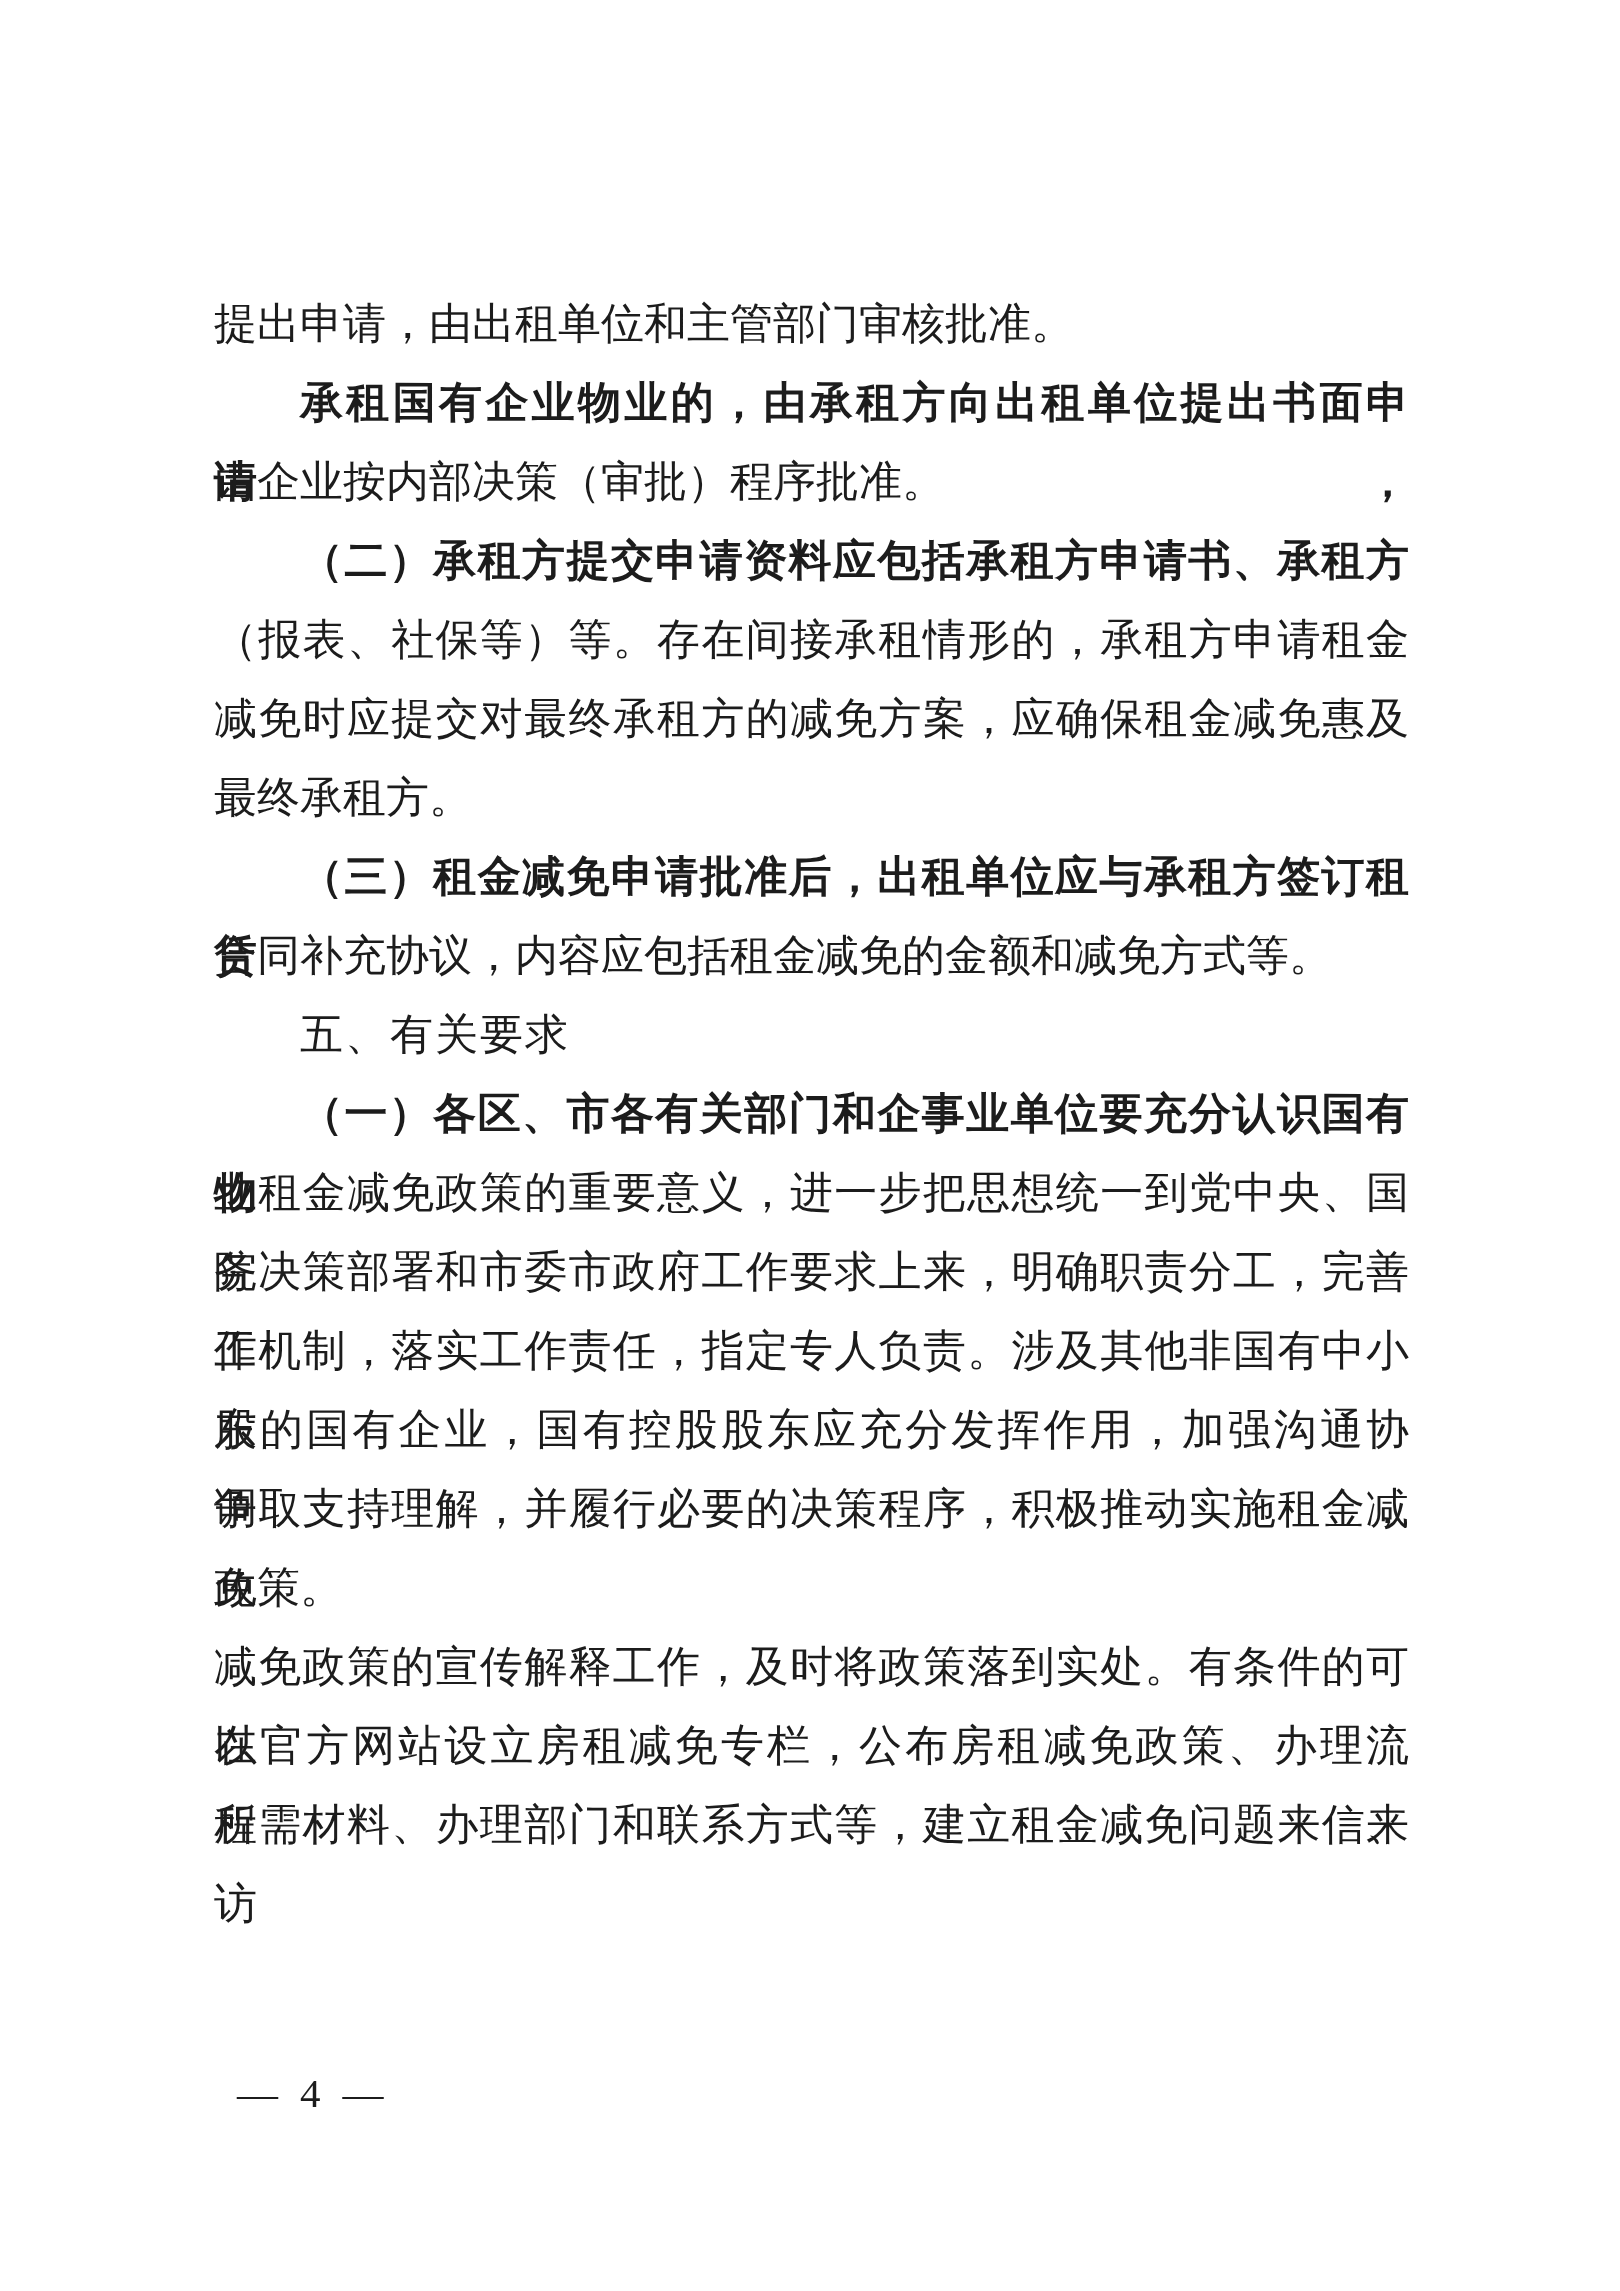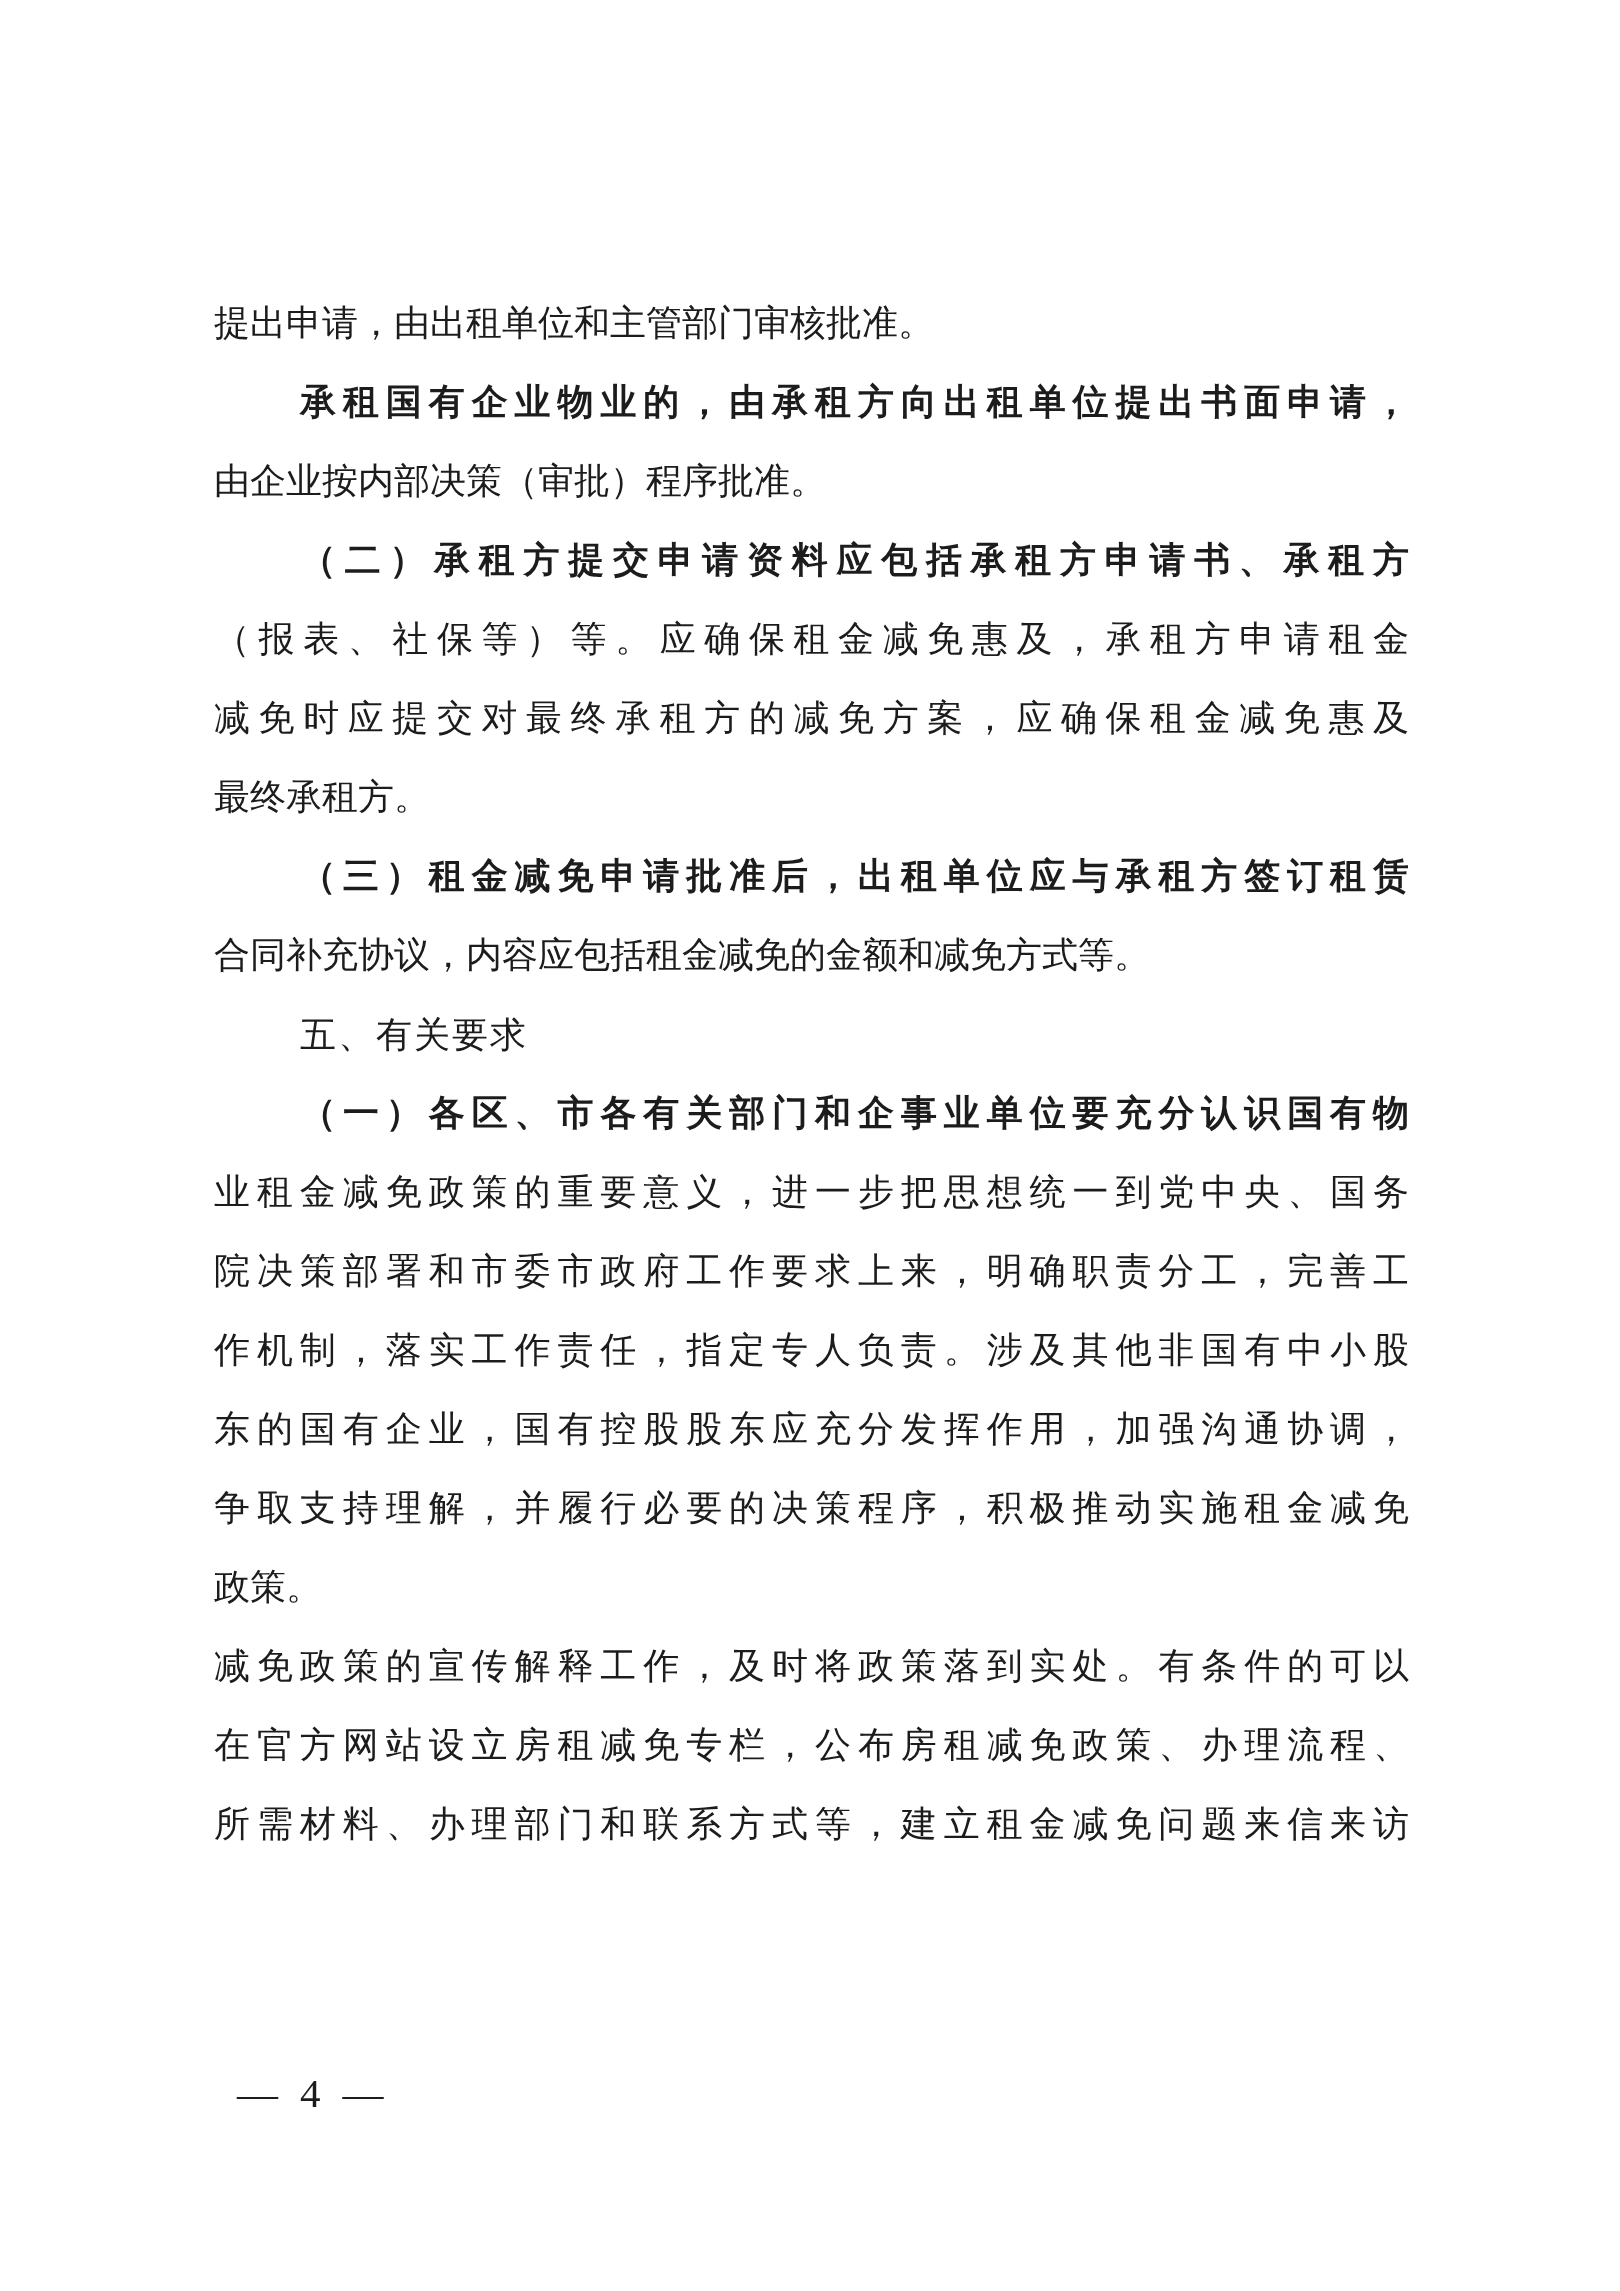--- a/index.html
+++ b/index.html
@@ -20,21 +20,21 @@
     inset: 0;
     background: #ffffff;
   }
   .doc-body {
     position: absolute;
     left: 214px;
     top: 284px;
     width: 1195px;
   }
   .line {
-    font-size: 36px;
+    font-size: 43px;
     line-height: 79px;
     height: 79px;
     white-space: normal;
     text-align: left;
   }
   .line.indent {
     text-indent: 86px;
     font-weight: bold;
   }
   .line.fill {
@@ -60,21 +60,21 @@
 </head>
 <body>
 
 <div class="page">
 
   <div class="doc-body">
     <div class="line">提出申请，由出租单位和主管部门审核批准。</div>
     <div class="line indent fill">承租国有企业物业的，由承租方向出租单位提出书面申请，</div>
     <div class="line">由企业按内部决策（审批）程序批准。</div>
     <div class="line indent fill">（二）承租方提交申请资料应包括承租方申请书、承租方</div>
-    <div class="line fill">（报表、社保等）等。应确保租金减免惠及，承租方申请租金</div>
+    <div class="line fill">（报表、社保等）等。存在间接承租情形的，承租方申请租金</div>
     <div class="line fill">减免时应提交对最终承租方的减免方案，应确保租金减免惠及</div>
     <div class="line">最终承租方。</div>
     <div class="line indent fill">（三）租金减免申请批准后，出租单位应与承租方签订租赁</div>
     <div class="line">合同补充协议，内容应包括租金减免的金额和减免方式等。</div>
     <div class="line indent heading">五、有关要求</div>
     <div class="line indent fill">（一）各区、市各有关部门和企事业单位要充分认识国有物</div>
     <div class="line fill">业租金减免政策的重要意义，进一步把思想统一到党中央、国务</div>
     <div class="line fill">院决策部署和市委市政府工作要求上来，明确职责分工，完善工</div>
     <div class="line fill">作机制，落实工作责任，指定专人负责。涉及其他非国有中小股</div>
     <div class="line fill">东的国有企业，国有控股股东应充分发挥作用，加强沟通协调，</div>

